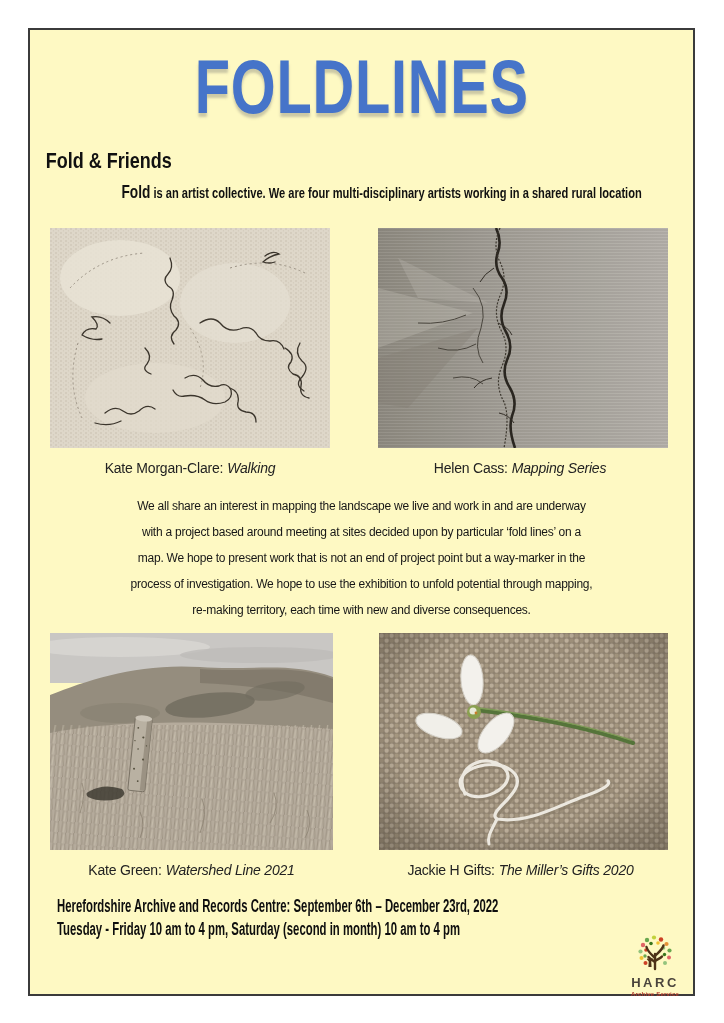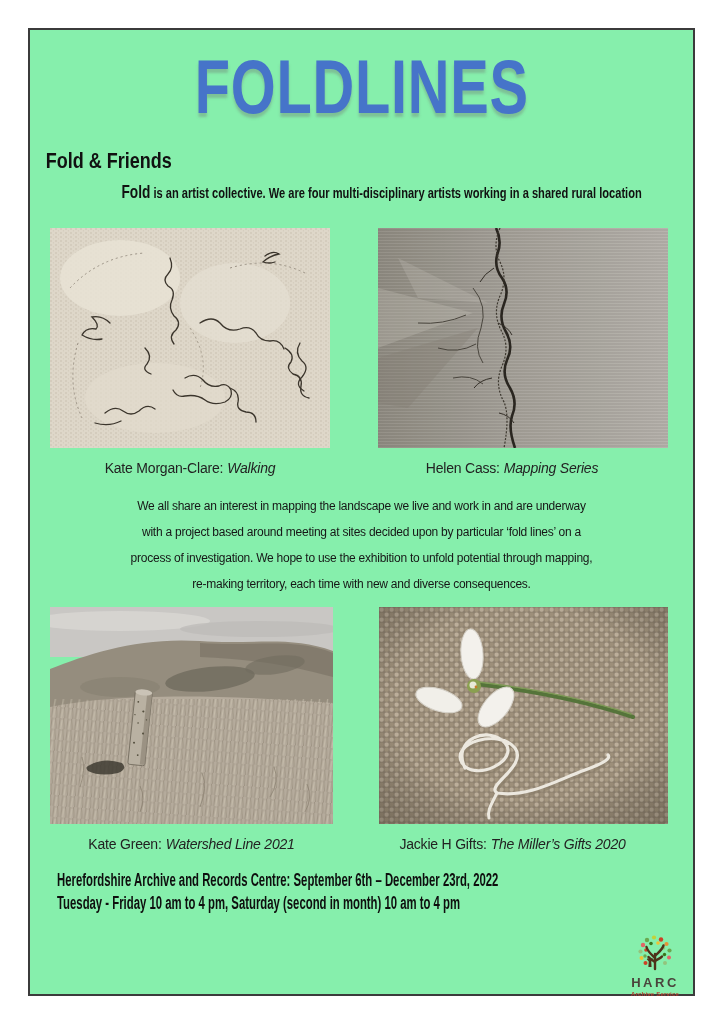--- a/index.html
+++ b/index.html
@@ -3,21 +3,21 @@
 <meta charset="utf-8">
 <style>
   * { margin:0; padding:0; box-sizing:border-box; }
   html,body { background:#ffffff; }
   body {
     width:724px; height:1023px; position:relative; overflow:hidden;
     font-family:"Liberation Sans", sans-serif; color:#1b1b1b;
   }
   .frame {
     position:absolute; left:28px; top:28px; width:667px; height:968px;
-    border:2px solid #3b3b3b; background:#86efac;
+    border:2px solid #3b3b3b; background:#fef9c3;
   }
   .title-wrap { margin-top:16px; text-align:center; line-height:82px; height:82px; }
   .title {
     display:inline-block; transform:scaleX(0.76); transform-origin:50% 50%;
     font-size:76px; font-weight:700; letter-spacing:1px; white-space:nowrap;
     color:#4674C9; text-shadow:0 4px 3px rgba(110,110,110,0.35);
   }
   .subtitle-wrap { margin-top:20px; text-align:left; line-height:26px; height:26px; }
   .subtitle {
     display:inline-block; transform:scaleX(0.80); transform-origin:50% 50%;
@@ -27,21 +27,21 @@
   .intro {
     display:inline-block; transform:scaleX(0.74); transform-origin:50% 50%;
     font-size:15px; font-weight:700; white-space:nowrap; color:#111;
   }
   .intro .lead { font-size:18.5px; }
   .img-row { display:flex; justify-content:space-between; padding:0 25px 0 20px; }
   .img-row.row1 { margin-top:26px; }
   .img-row.row2 { margin-top:10px; }
   .art { display:block; }
   .art svg { display:block; }
-  .cap-row { display:flex; justify-content:space-between; padding:0 36px 0 20px; margin-top:12px; line-height:17px; }
+  .cap-row { display:flex; justify-content:space-between; padding:0 28px 0 20px; margin-top:12px; line-height:17px; }
   .caption { font-size:14px; letter-spacing:-0.2px; color:#222; text-align:center; }
   .caption.c1 { width:280px; } .caption.c2 { width:290px; }
   .caption.c3 { width:283px; } .caption.c4 { width:289px; }
   .caption em { font-style:italic; margin-left:4px; }
   .body-text { margin-top:16px; text-align:center; }
   .body-text .line {
     font-size:12px; line-height:26px; letter-spacing:-0.25px;
     white-space:nowrap; color:#161616;
   }
   .footer-text { margin-top:16px; margin-left:27px; }
@@ -141,20 +141,21 @@
   </div>
 
   <div class="cap-row">
     <div class="caption c1"><span>Kate Morgan-Clare:</span><em>Walking</em></div>
     <div class="caption c2"><span>Helen Cass:</span><em>Mapping Series</em></div>
   </div>
 
   <div class="body-text">
     <div class="line">We all share an interest in mapping the landscape we live and work in and are underway</div>
     <div class="line">with a project based around meeting at sites decided upon by particular ‘fold lines’ on a</div>
+    <div class="line">map. We hope to present work that is not an end of project point but a way-marker in the</div>
     <div class="line">process of investigation. We hope to use the exhibition to unfold potential through mapping,</div>
     <div class="line">re-making territory, each time with new and diverse consequences.</div>
   </div>
 
   <div class="img-row row2">
     <div class="art">
       <svg width="283" height="217" viewBox="0 0 283 217" preserveAspectRatio="none">
         <defs>
           <pattern id="grass" width="8" height="11" patternUnits="userSpaceOnUse" patternTransform="rotate(4)">
             <path d="M2,0 L1,11 M5.5,0 L6.5,11" stroke="#968b7b" stroke-width="0.8" fill="none"></path>

